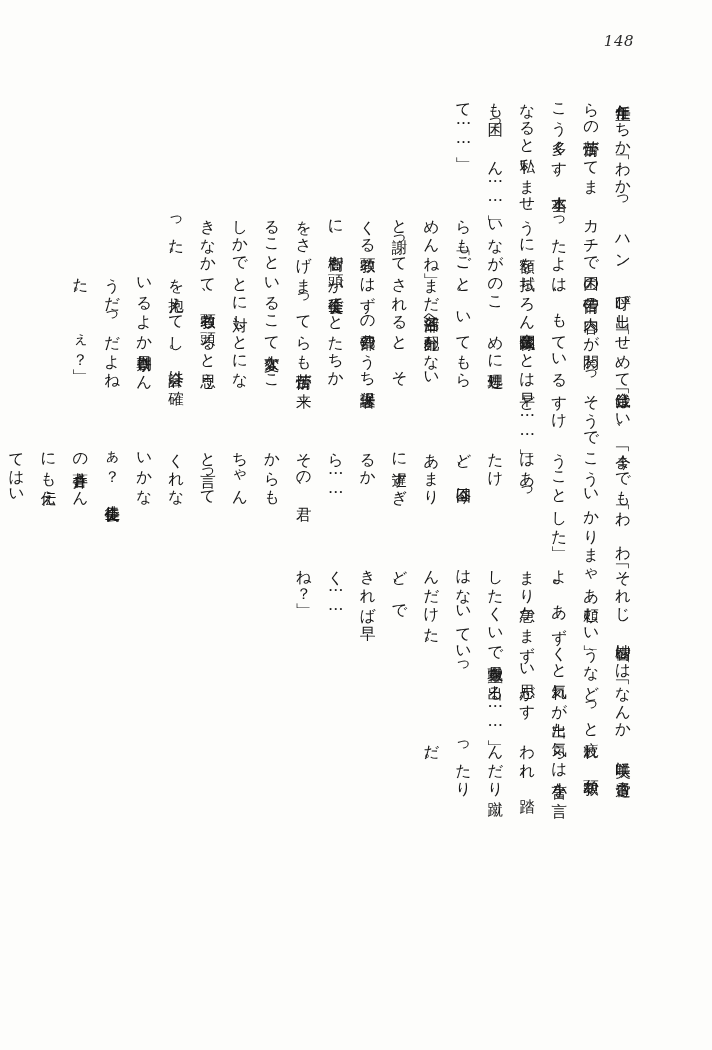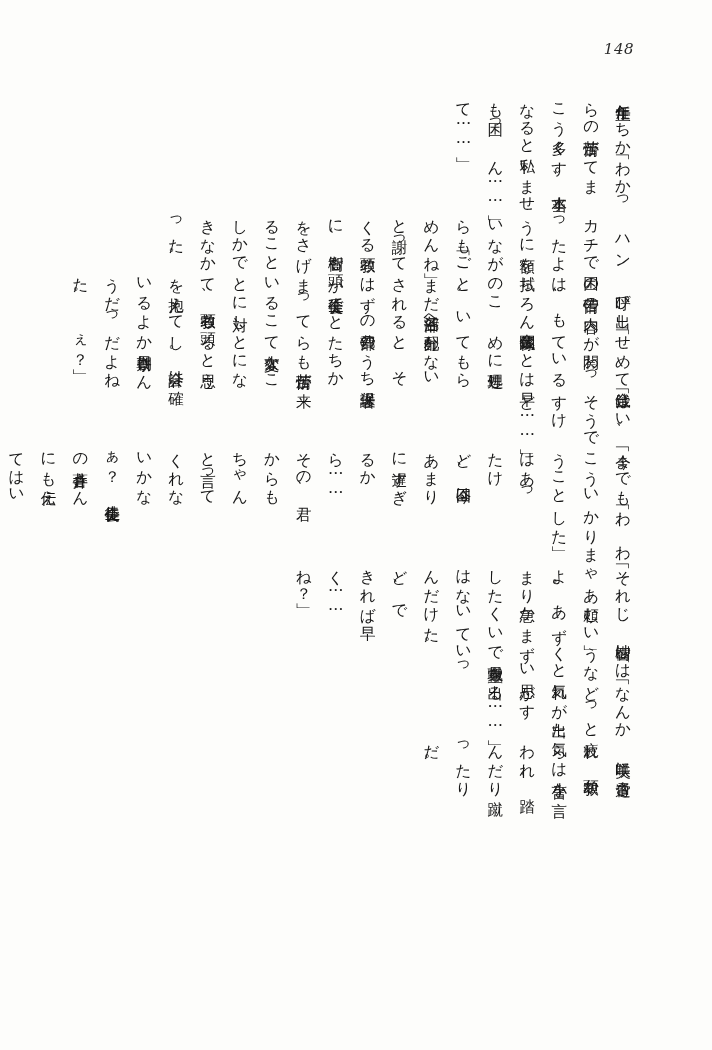--- a/index.html
+++ b/index.html
@@ -16,21 +16,21 @@
   }
   #page {
     position: relative;
     width: 712px;
     height: 1050px;
     background: #fdfdfb;
   }
   
   #page-number {
     position: absolute;
-    top: 40px;
+    top: 32px;
     right: 78px;
     font-size: 15px;
     font-style: italic;
     font-family: "DejaVu Serif", "Liberation Serif", serif;
     color: #2b2b2b;
     letter-spacing: 0.5px;
   }
   
   #text-block {
     position: absolute;

